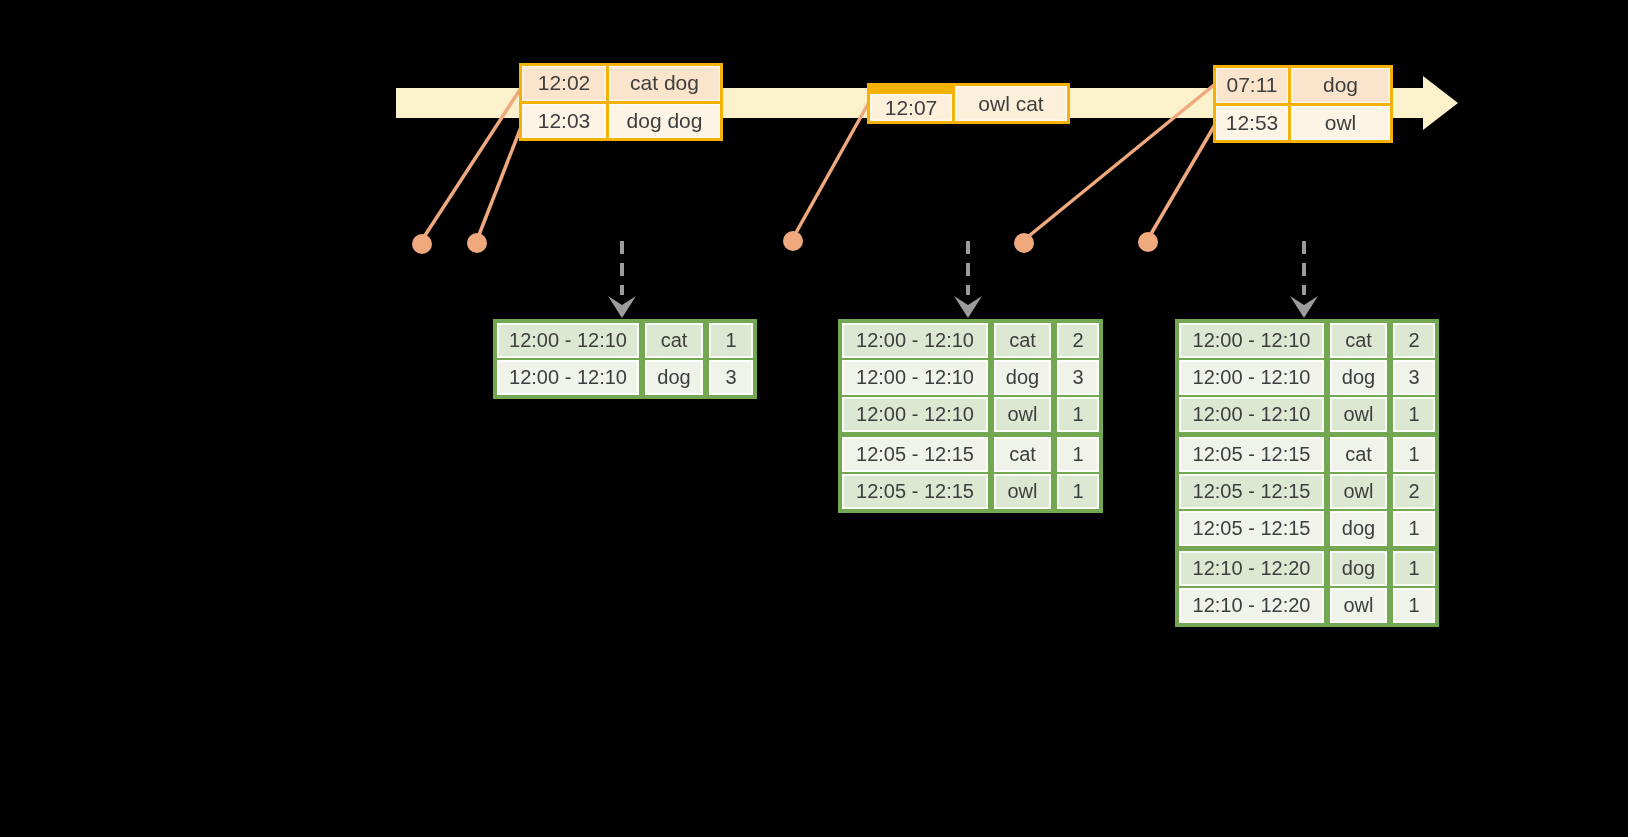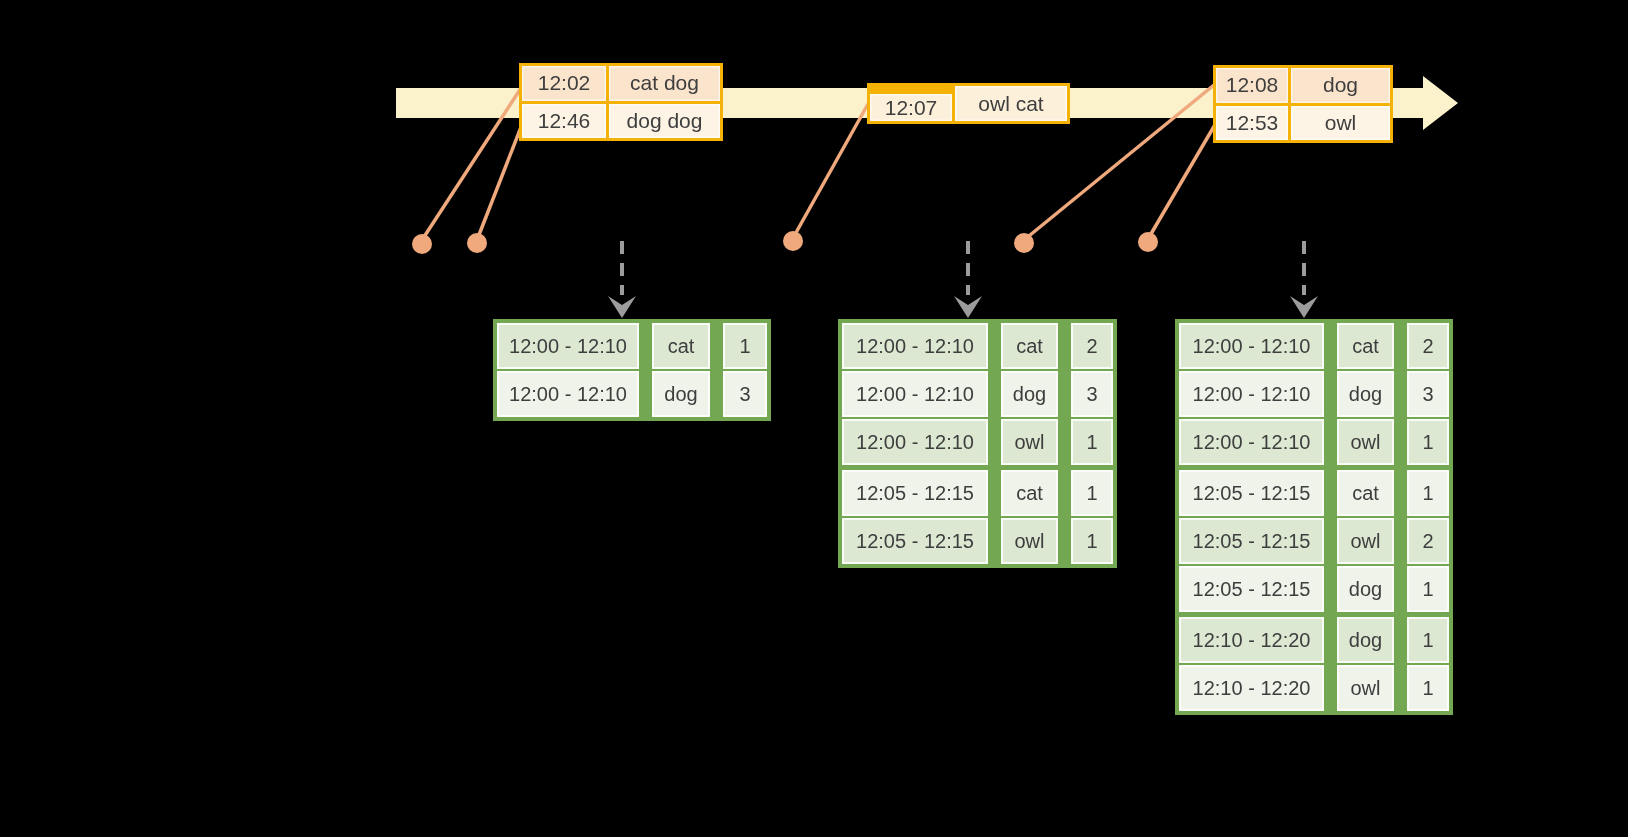--- a/index.html
+++ b/index.html
@@ -43,21 +43,21 @@
   .b2{left:867px;top:83px;width:203px;height:41px;}
   .b2 .time{width:82px;margin-top:8px;}
   .b3{left:1213px;top:65px;width:180px;height:78px;}
   .b3 .time{width:72px;}
 
   
   .rtable{
     position:absolute;top:319px;z-index:2;background:var(--green);
     padding:4px;display:flex;flex-direction:column;gap:2px;width:fit-content;
   }
-  .rrow{display:flex;gap:13px;height:46px;}
+  .rrow{display:flex;gap:6px;height:35px;}
   .rrow.group-start{margin-top:3px;}
   .rcell{
     display:flex;align-items:center;justify-content:center;
     color:var(--ink);font-size:20px;
     box-shadow:inset 0 0 0 2px rgba(255,255,255,0.8);
   }
   .rrow:nth-of-type(odd) .rcell{background:var(--cell-dark);}
   .rrow:nth-of-type(even) .rcell{background:var(--cell-light);}
   .t1{left:493px;}
   .t1 .window{width:142px;} .t1 .word{width:58px;} .t1 .count{width:44px;}
@@ -96,37 +96,37 @@
   </svg>
 
   <div class="event-box b1">
 
       <div class="erow">
         <div class="ecell time">12:02</div>
         <div class="ecell word">cat dog</div>
       </div>
 
       <div class="erow">
-        <div class="ecell time">12:46</div>
+        <div class="ecell time">12:03</div>
         <div class="ecell word">dog dog</div>
       </div>
     </div>
 
   <div class="event-box b2">
 
       <div class="erow">
         <div class="ecell time">12:07</div>
         <div class="ecell word">owl cat</div>
       </div>
     </div>
 
   <div class="event-box b3">
 
       <div class="erow">
-        <div class="ecell time">12:08</div>
+        <div class="ecell time">07:11</div>
         <div class="ecell word">dog</div>
       </div>
 
       <div class="erow">
         <div class="ecell time">12:53</div>
         <div class="ecell word">owl</div>
       </div>
     </div>
 
   <div class="rtable t1">

